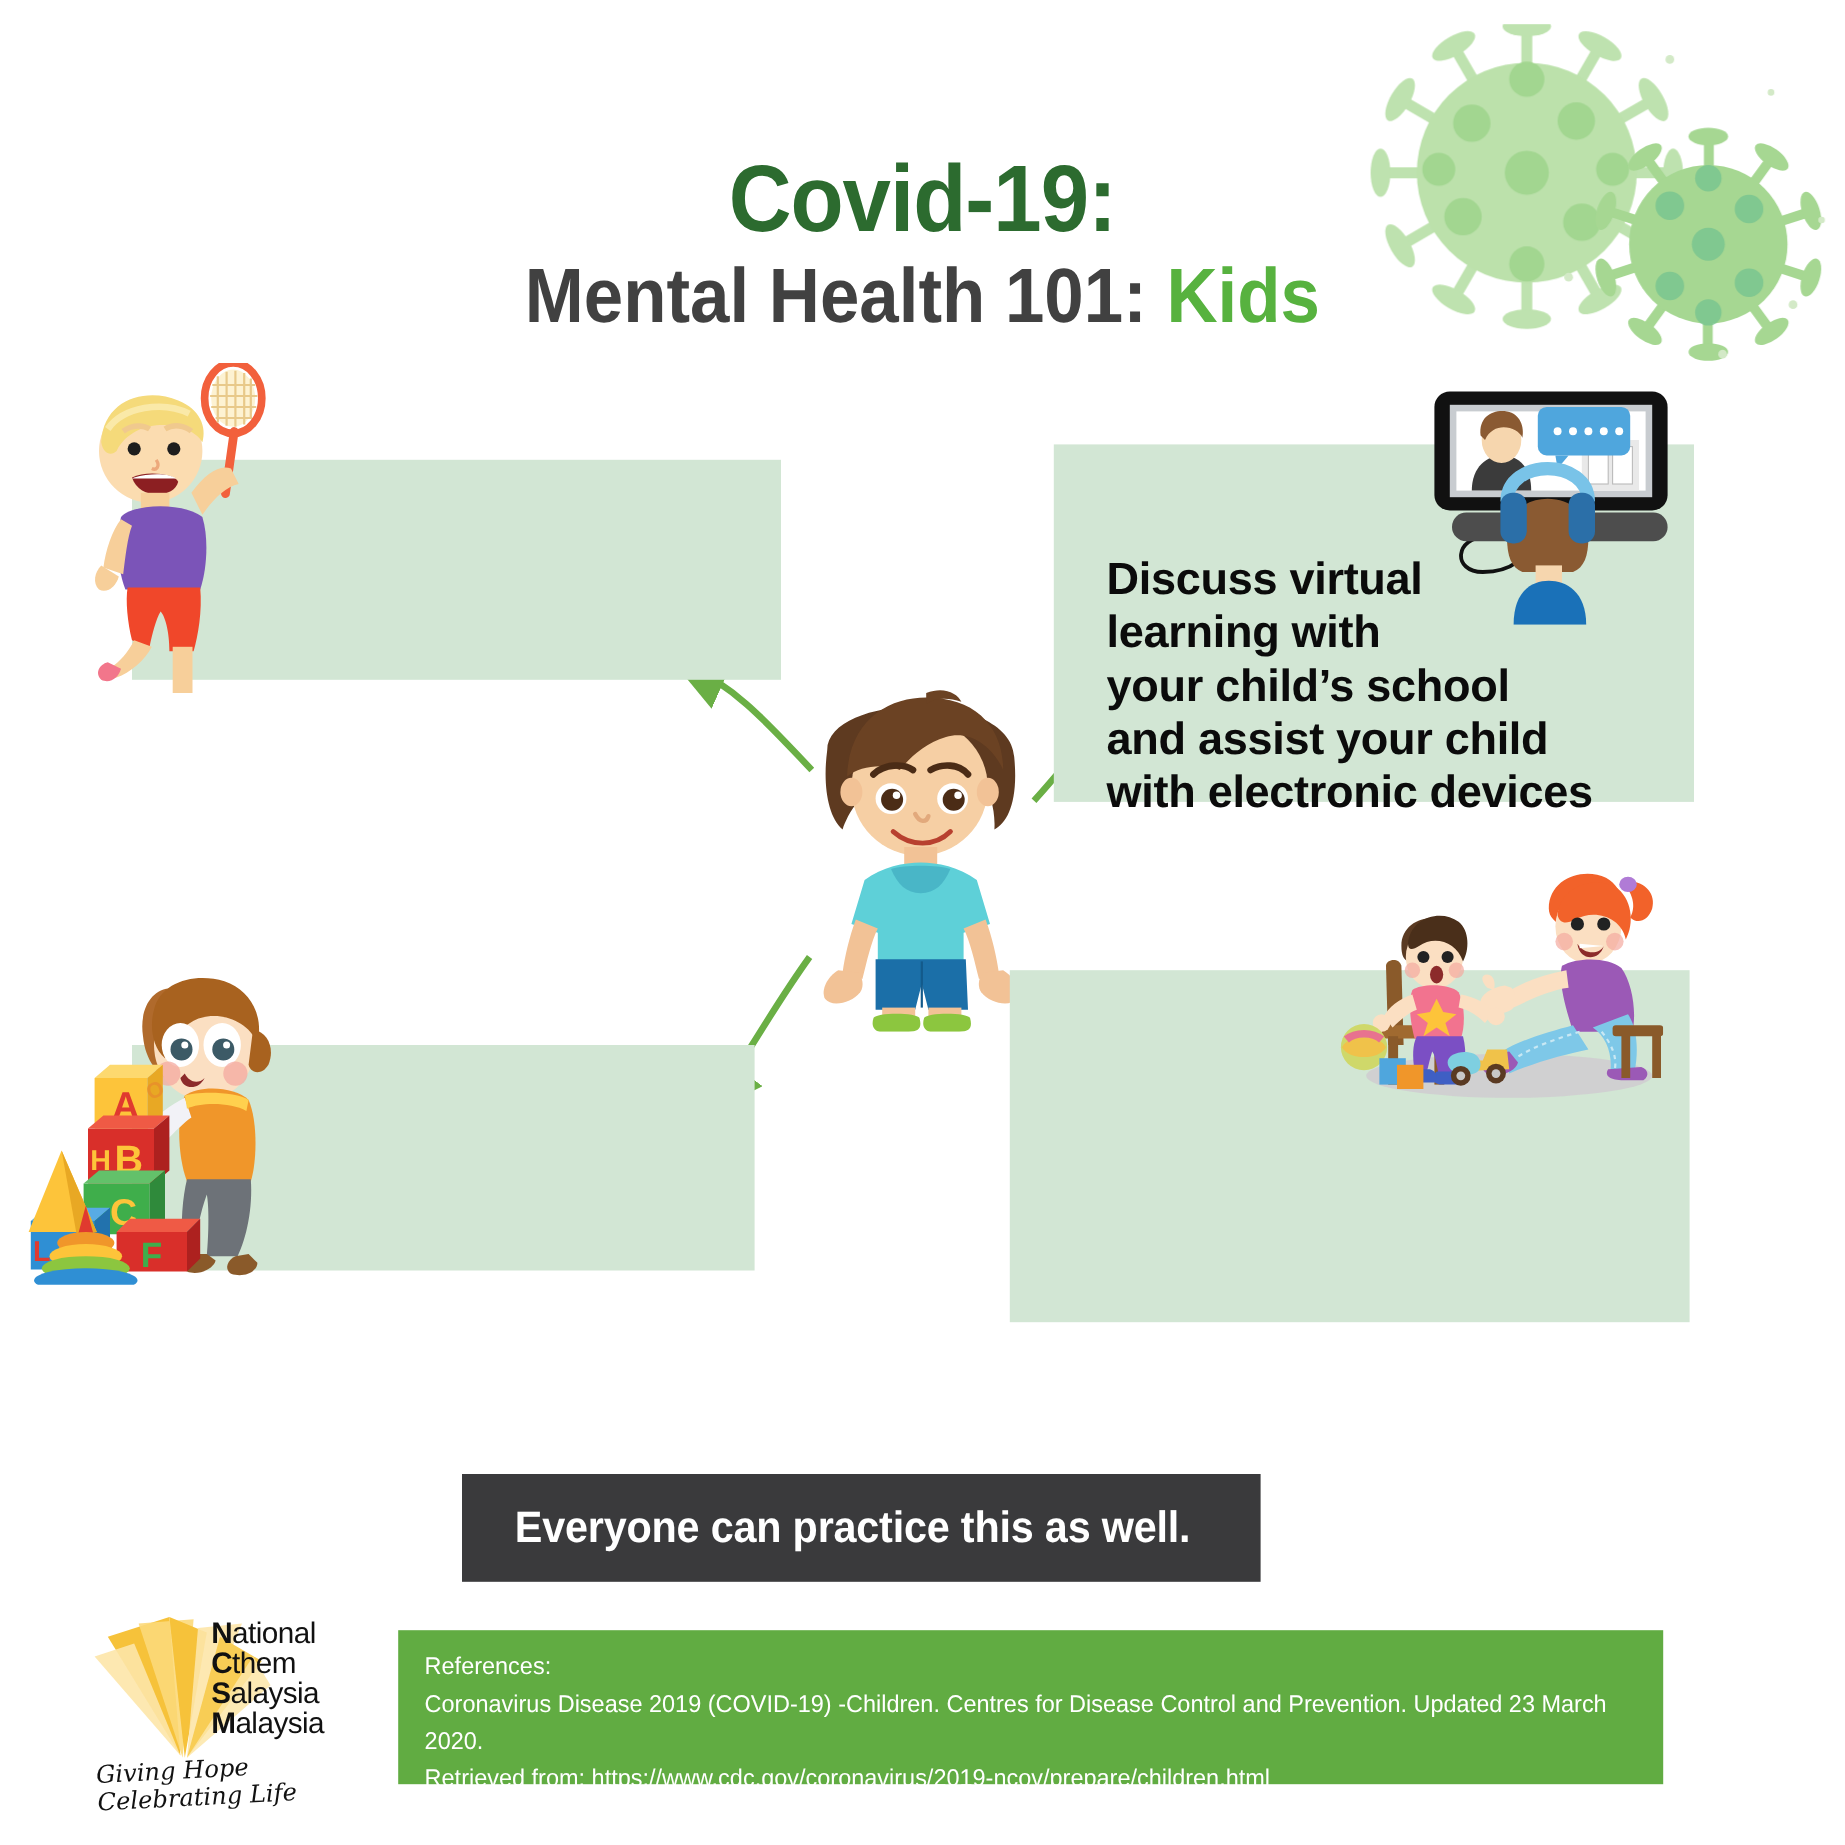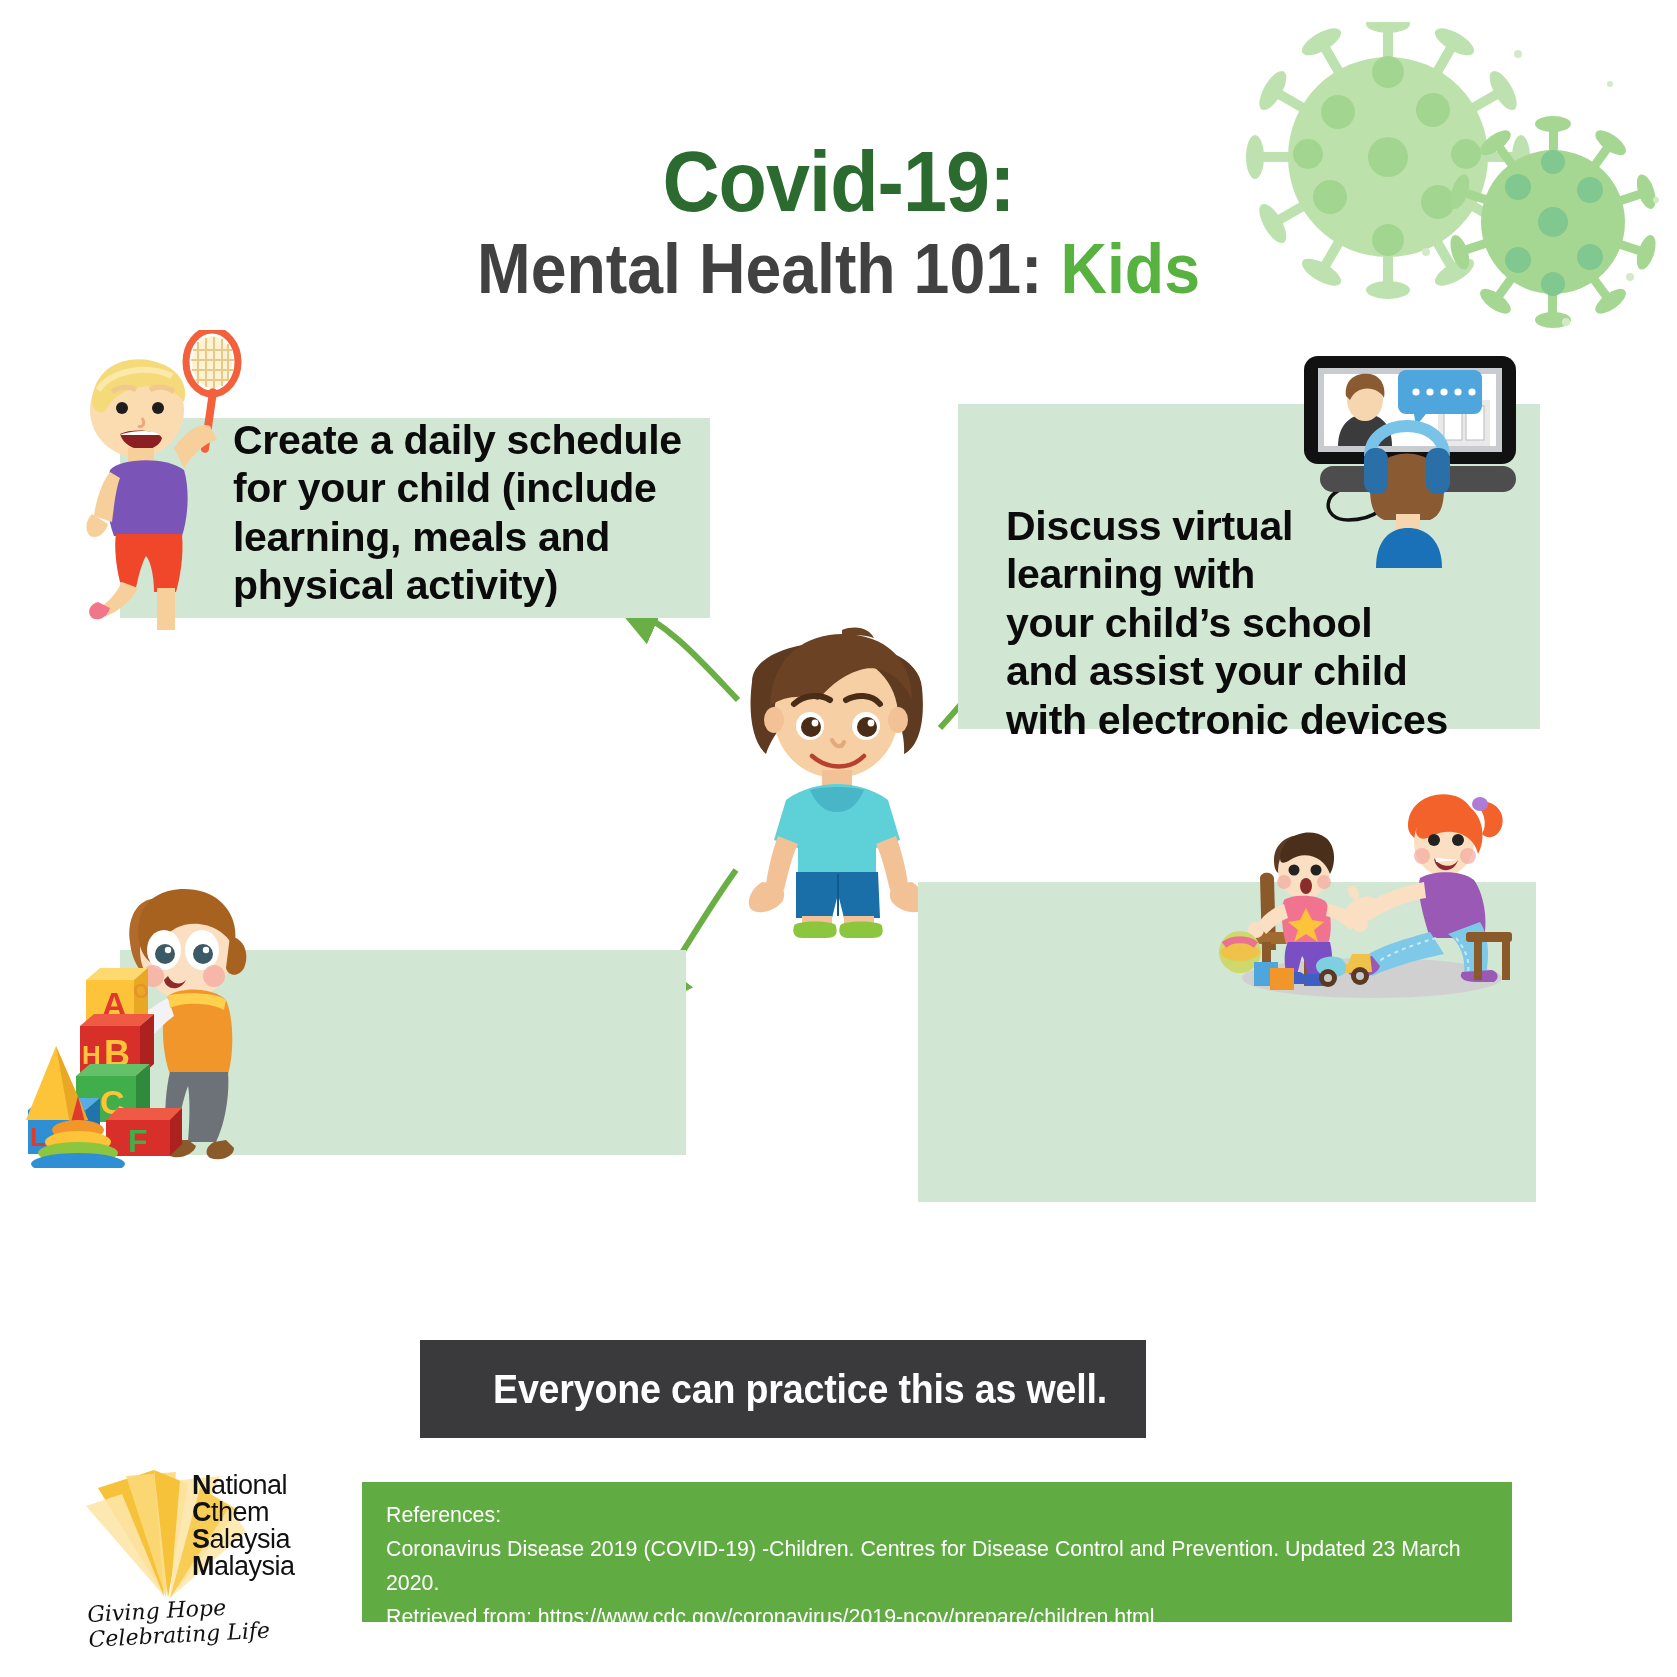--- a/index.html
+++ b/index.html
@@ -41,21 +41,21 @@
 
   
   .ill{position:absolute;}
   .ill-badminton{left:62px;top:330px;width:230px;height:300px;}
   .ill-blocks{left:18px;top:858px;width:270px;height:310px;}
   .ill-tablet{left:1292px;top:338px;width:300px;height:230px;}
   .ill-talk{left:1212px;top:782px;width:300px;height:220px;}
 
   
   .banner{position:absolute;left:420px;top:1340px;width:726px;height:98px;
-          background:#3a3a3c;display:flex;align-items:center;justify-content:flex-end;}
+          background:#3a3a3c;display:flex;align-items:center;}
   .banner-text{color:#ffffff;font-weight:bold;font-size:40px;margin-left:48px;
                transform:scaleX(.94);transform-origin:left center;letter-spacing:-0.2px;}
 
   
   .footer-green{position:absolute;left:362px;top:1482px;width:1150px;height:140px;
                 background:#61ac42;}
   .ref-text{position:absolute;left:386px;top:1498px;width:1120px;color:#ffffff;
             font-size:22px;line-height:1.55;white-space:pre-line;
             transform:scaleX(.97);transform-origin:left top;}
 
@@ -264,24 +264,20 @@
       <path d="M48,142 C40,152 34,170 32,186 L50,192 C52,176 54,158 58,148 Z" fill="#f7cf9a"></path>
       <path d="M30,184 C24,190 22,200 28,206 C36,210 44,202 46,194 Z" fill="#f7cf9a"></path>
 
       <path d="M54,204 L120,204 C122,226 118,248 114,262 L92,262 C92,244 88,230 84,226 C80,232 76,248 74,258 L58,252 C54,236 52,216 54,204 Z" fill="#f0472a"></path>
 
       <rect x="95" y="258" width="18" height="44" fill="#f7cf9a"></rect>
       <path d="M60,252 C54,264 46,272 40,276 C34,280 36,288 44,286 C56,282 70,270 76,258 Z" fill="#f7cf9a"></path>
       <path d="M36,272 C28,274 24,282 30,288 C38,292 46,286 48,278 Z" fill="#f2768b"></path>
     </svg>
   </div>
-  <div class="mint-text txt-tl">Create a daily schedule
-for your child (include
-learning, meals and
-physical activity)</div>
 
   <div class="mintbox box-tr"></div>
   <div class="mint-text txt-tr">Discuss virtual
 learning with
 your child’s school
 and assist your child
 with electronic devices</div>
   <div class="ill ill-tablet">
     <svg width="300" height="230" viewBox="0 0 300 230">
 

